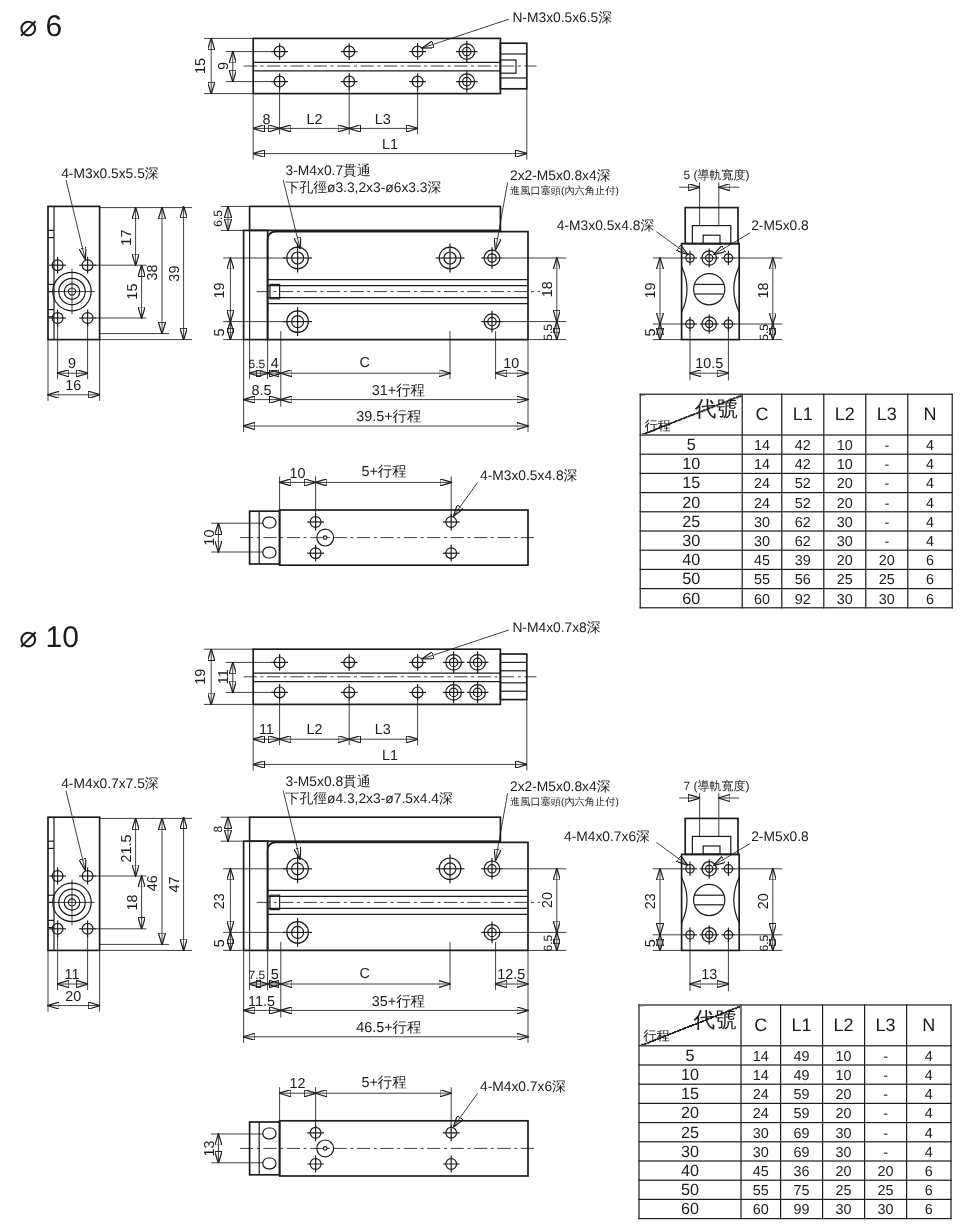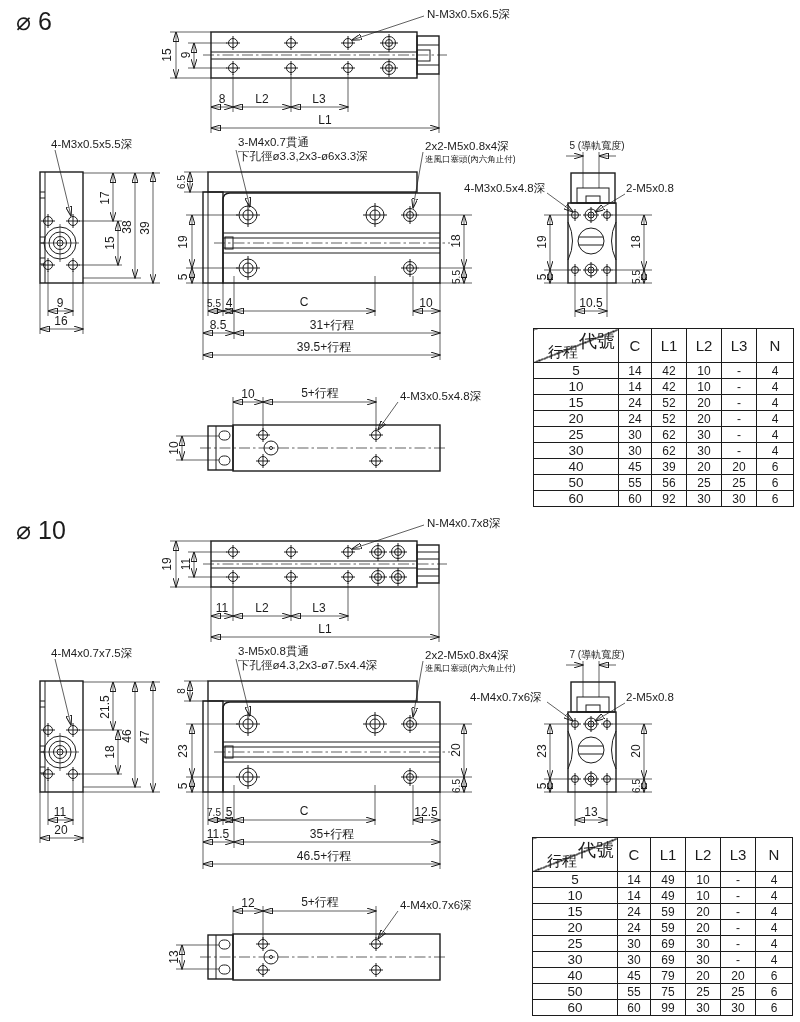--- a/index.html
+++ b/index.html
@@ -21,21 +21,21 @@
   .dim-table table { border-collapse:collapse; table-layout:fixed; width:260px; }
   .dim-table th, .dim-table td { border:1px solid #1c1c1c; text-align:center; padding:0;
       color:#1c1c1c; font-weight:normal; overflow:hidden; }
   .dim-table th { height:33px; font-size:15px; }
   .dim-table td { height:15px; font-size:12px; }
   .dim-table td:first-child { font-size:13.5px; }
   .corner { position:relative;
       background:linear-gradient(to bottom right, transparent calc(50% - 0.7px),
       #1c1c1c calc(50% - 0.7px), #1c1c1c calc(50% + 0.7px), transparent calc(50% + 0.7px)); }
   .c-top { position:absolute; top:0px; right:3px; font-size:18px; }
-  .c-bot { position:absolute; bottom:0px; left:14px; font-size:15px;margin-top:14px; }
+  .c-bot { position:absolute; bottom:0px; left:3px; font-size:11px;margin-top:14px; }
 </style>
 </head>
 <body>
 
 <div class="stage">
 <svg width="800" height="1022" viewBox="0 0 800 1022">
   <defs>
     <marker id="ar" viewBox="0 0 10 6" refX="9.5" refY="3" markerWidth="10" markerHeight="6" orient="auto-start-reverse" markerUnits="userSpaceOnUse">
       <path d="M0,0 L10,3 L0,6 Z" fill="#1c1c1c" stroke="none"></path>
     </marker>
@@ -721,21 +721,21 @@
             <td>30</td>
             <td>30</td>
             <td>69</td>
             <td>30</td>
             <td>-</td>
             <td>4</td>
           </tr>
           <tr>
             <td>40</td>
             <td>45</td>
-            <td>79</td>
+            <td>36</td>
             <td>20</td>
             <td>20</td>
             <td>6</td>
           </tr>
           <tr>
             <td>50</td>
             <td>55</td>
             <td>75</td>
             <td>25</td>
             <td>25</td>

